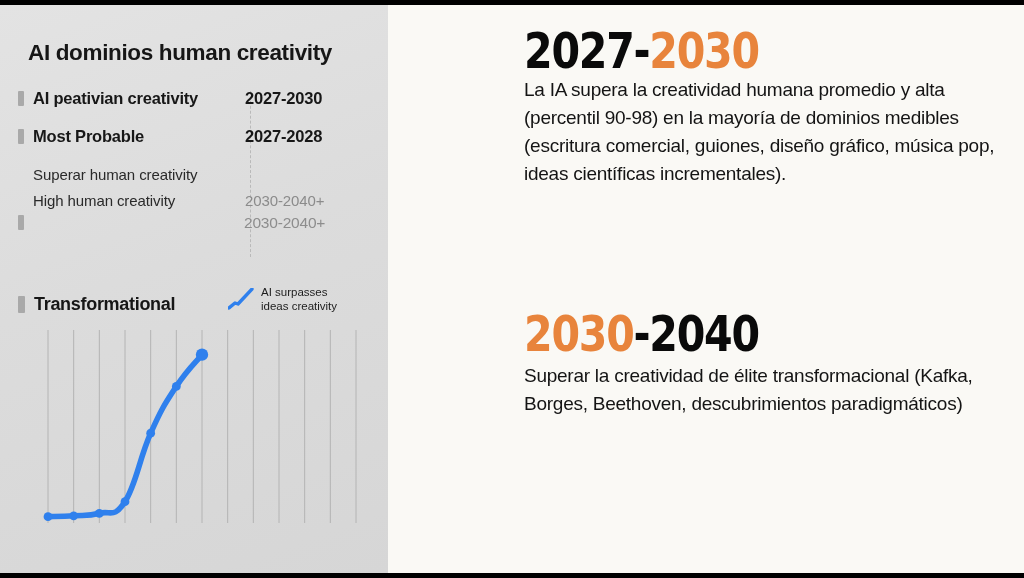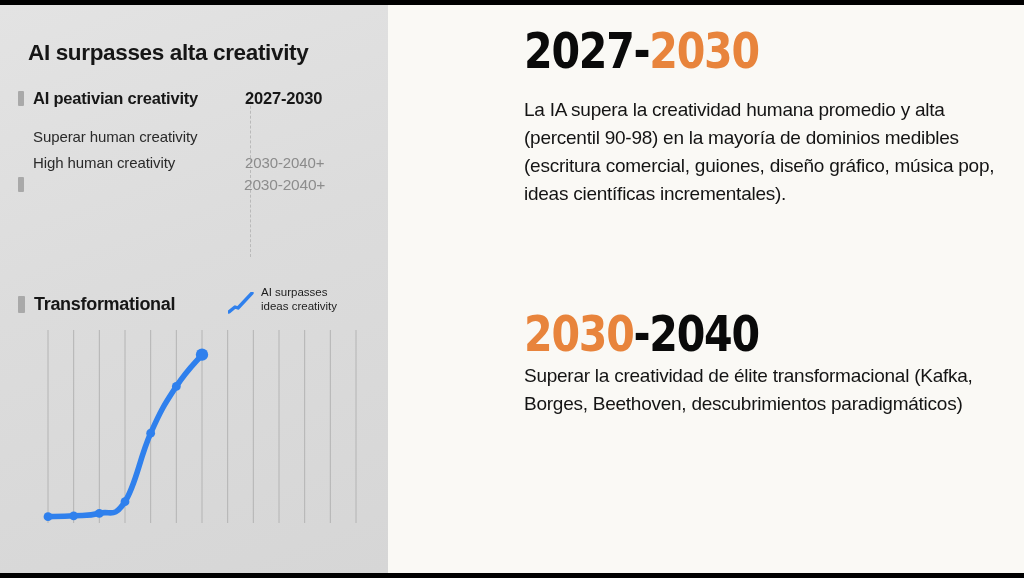--- a/index.html
+++ b/index.html
@@ -52,21 +52,21 @@
   }
 
   
   #chart{position:absolute;left:0;top:270px;width:388px;height:298px;}
   #chart-head{
     position:absolute;left:18px;top:19px;display:flex;align-items:center;
   }
   #chart-head .mk{width:7px;height:17px;background:#a9a9a9;border-radius:1px;margin-right:9px;}
   #chart-head .txt{font-size:18px;font-weight:700;color:#161616;letter-spacing:-0.3px;}
 
-  #legend{position:absolute;left:228px;top:10px;display:flex;align-items:flex-end;}
+  #legend{position:absolute;left:228px;top:10px;display:flex;align-items:flex-start;}
   #legend .swatch{width:26px;height:22px;margin-right:7px;flex:0 0 auto;margin-top:3px;}
   #legend .ltxt{font-size:11.5px;line-height:1.24;color:#1d1d1d;}
 
   #plot{position:absolute;left:0;top:0;width:388px;height:298px;}
 
   
   #right{
     position:absolute;left:388px;top:5px;width:636px;height:568px;
     background:#faf9f5;
   }
@@ -78,49 +78,53 @@
     font-family:"DejaVu Sans", sans-serif;
     font-size:49px;font-weight:700;line-height:1.0;
     letter-spacing:-1.5px;
     transform:scaleX(0.84);transform-origin:left center;
     white-space:nowrap;
   }
   .hl-black{color:#0a0a0a;}
   .hl-orange{color:#e8843c;}
 
   .para{
-    margin-top:20px;
     font-size:19px;line-height:1.48;color:#141414;
     letter-spacing:-0.25px;
     width:498px;
   }
   #block2 .para{margin-top:3px;}
 </style>
 </head>
 <body>
 
 <div id="slide">
 
   <div class="bar-top"></div>
   <div class="bar-bottom"></div>
 
   <div id="left">
 
-    <div id="left-title">AI surpasses alta creativity</div>
+    <div id="left-title">AI dominios human creativity</div>
 
     <div id="col-divider"></div>
 
     <div class="rows">
 
       <div class="row major">
         <span class="mk"></span>
         <span class="lbl">AI peativian creativity</span>
         <span class="val">2027-2030</span>
       </div>
 
+      <div class="row major">
+        <span class="mk"></span>
+        <span class="lbl">Most Probable</span>
+        <span class="val">2027-2028</span>
+      </div>
 
       <div class="row minor">
         <span class="mk none"></span>
         <span class="lbl">Superar human creativity</span>
         <span class="val"></span>
       </div>
 
       <div class="row minor" style="margin-bottom:4px;">
         <span class="mk none"></span>
         <span class="lbl">High human creativity</span>

